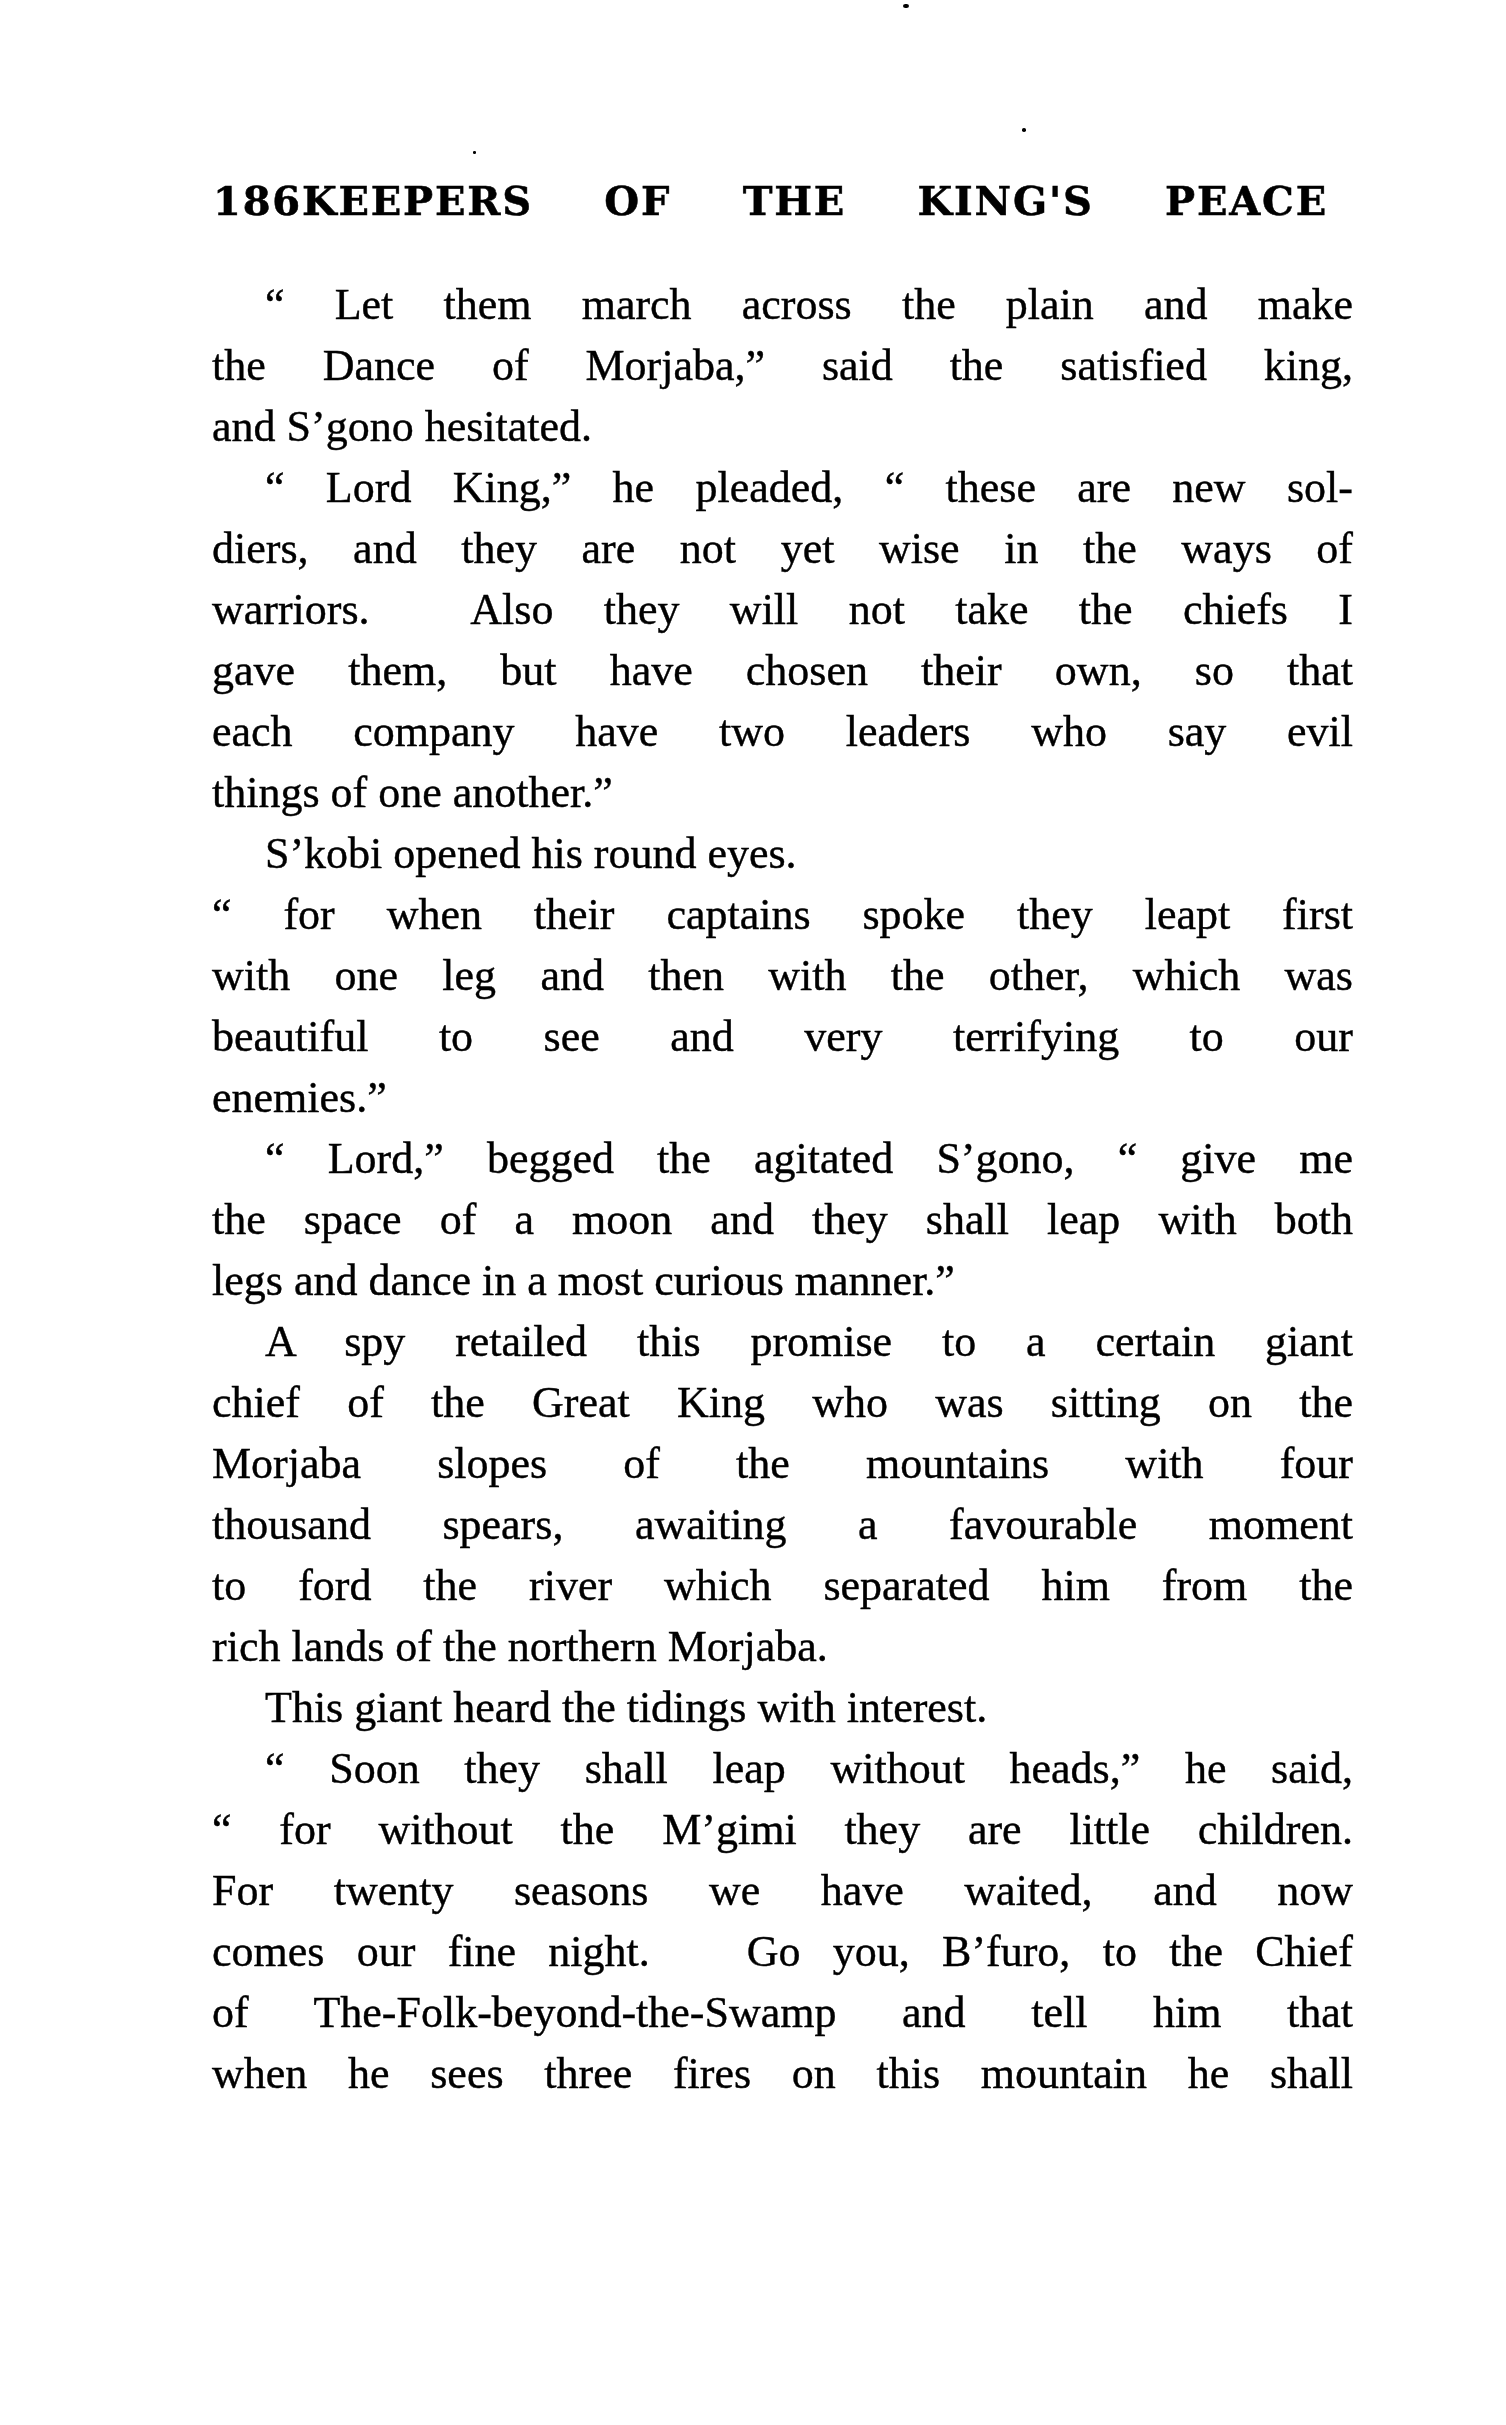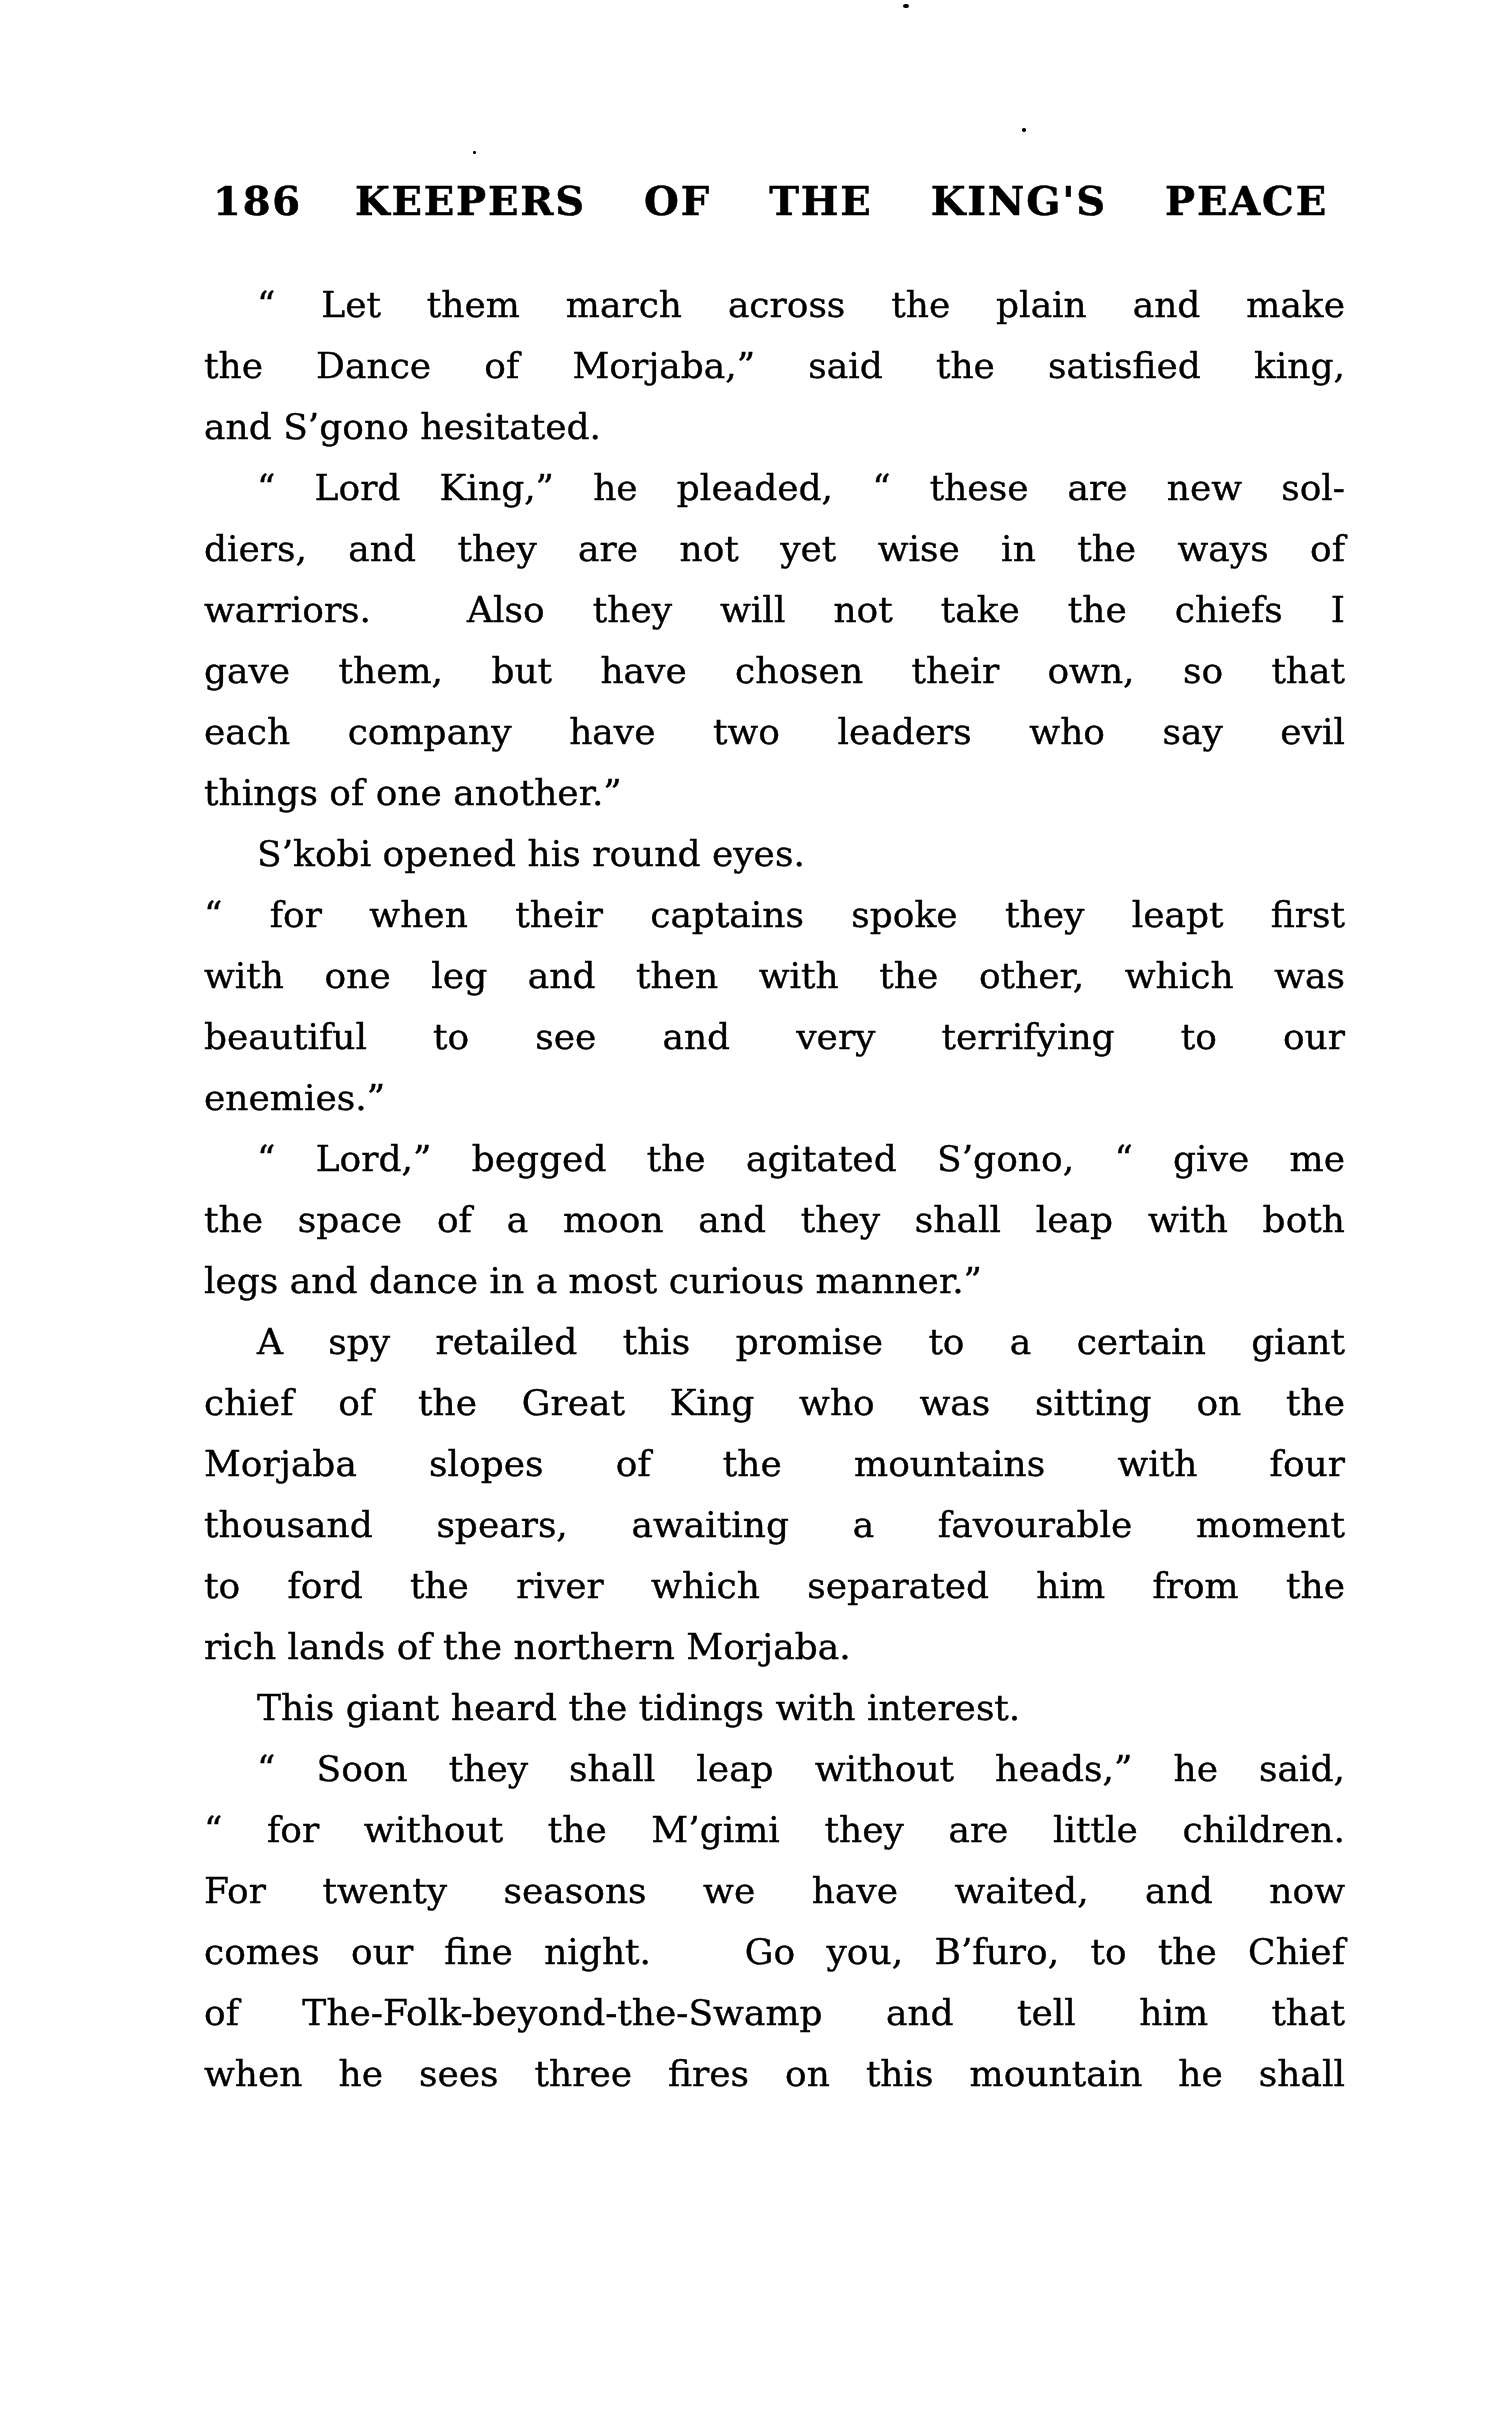--- a/index.html
+++ b/index.html
@@ -27,33 +27,33 @@
     font-weight: 700;
     font-size: 40px;
     white-space: nowrap;
     -webkit-text-stroke: 0.5px #000;
   }
   .pagenum {
     letter-spacing: 1.8px;
   }
   .running-title {
     flex: 1;
-    margin-left: 53px;
     text-align: justify;
     text-align-last: justify;
     letter-spacing: 1.8px;
   }
   
   .text-block {
     position: absolute;
-    left: 204px;
+    left: 212px;
     top: 274px;
     width: 1141px;
-    font-size: 36px;
+    font-size: 44px;
     line-height: 61px;
+    font-family: Liberation Serif, serif;
     -webkit-text-stroke: 0.4px #000;
   }
   .line {
     text-align: justify;
     text-align-last: justify;
     height: 61px;
     overflow: visible;
   }
   .line.flush {
     text-align: left;

